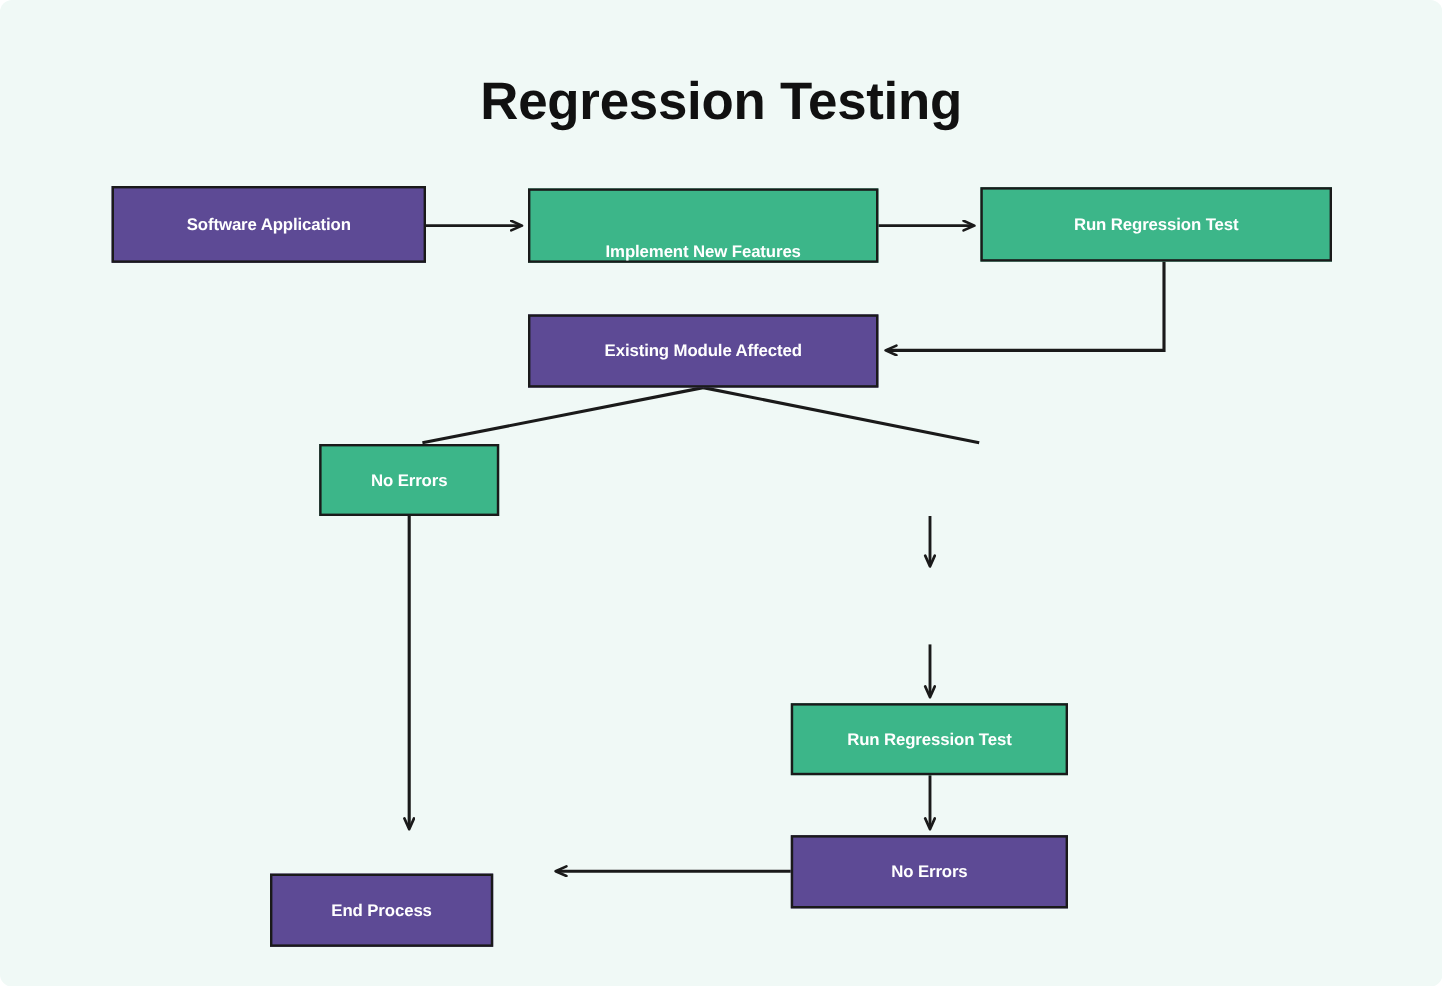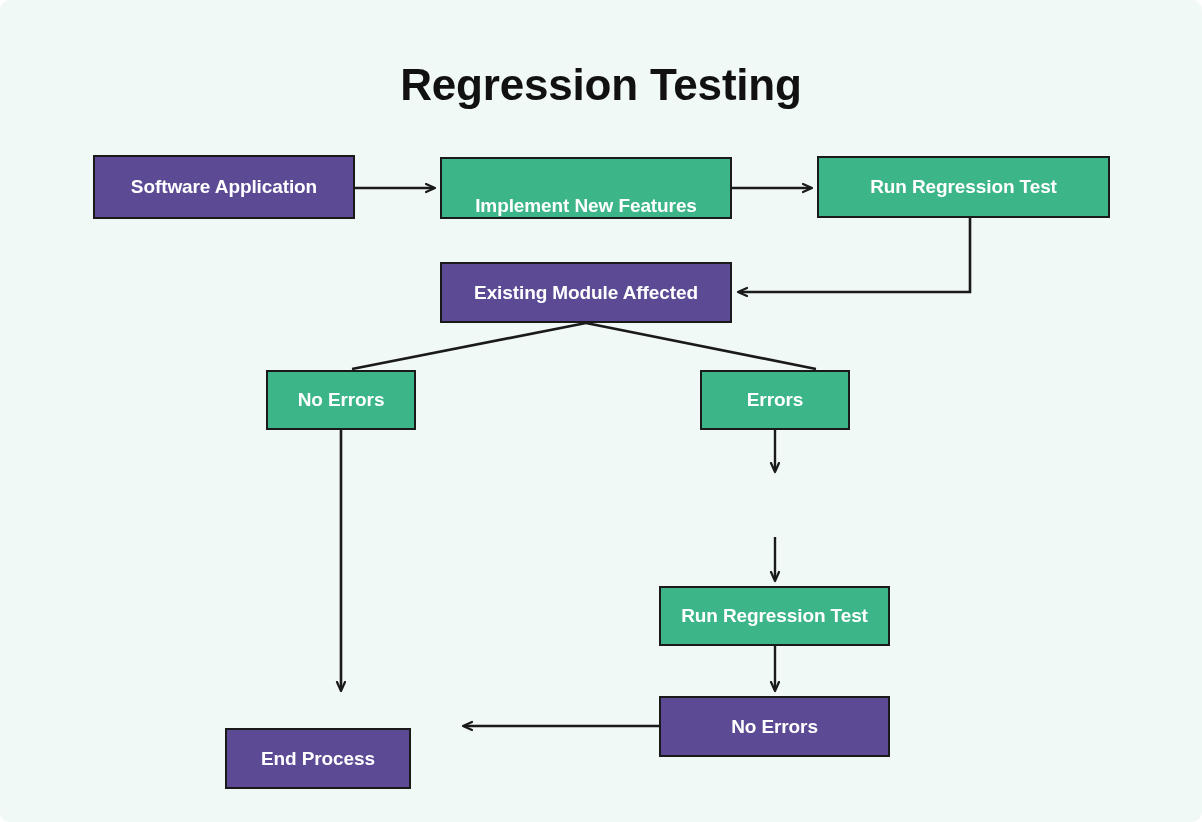--- a/index.html
+++ b/index.html
@@ -42,21 +42,21 @@
     pointer-events: none;
   }
   .node {
     position: absolute;
     box-sizing: border-box;
     border: 2px solid #1a1a1a;
     display: flex;
     align-items: center;
     justify-content: center;
     color: #ffffff;
-    font-size: 19px;
+    font-size: 14px;
     font-weight: bold;
     text-align: center;
     line-height: 1.15;
     letter-spacing: -0.1px;
   }
   .node.purple { background: #5d4a95; }
   .node.green  { background: #3cb689; }
 </style>
 </head>
 <body>
@@ -106,23 +106,20 @@
   </div>
 
   <div class="node purple" style="left:440px; top:262px; width:292px; height:61px;">
     <span>Existing Module Affected</span>
   </div>
 
   <div class="node green" style="left:266px; top:370px; width:150px; height:60px;">
     <span>No Errors</span>
   </div>
 
-  <div class="node green" style="left:700px; top:370px; width:150px; height:60px;">
-    <span>Errors</span>
-  </div>
 
 
   <div class="node green" style="left:659px; top:586px; width:231px; height:60px;">
     <span>Run Regression Test</span>
   </div>
 
   <div class="node purple" style="left:659px; top:696px; width:231px; height:61px;">
     <span>No Errors</span>
   </div>
 

